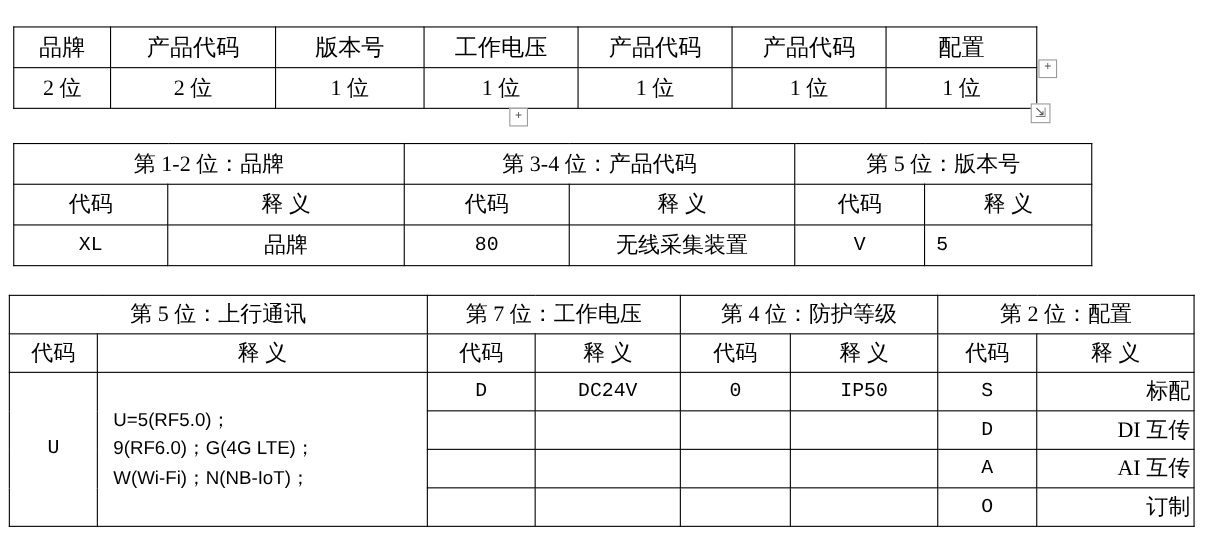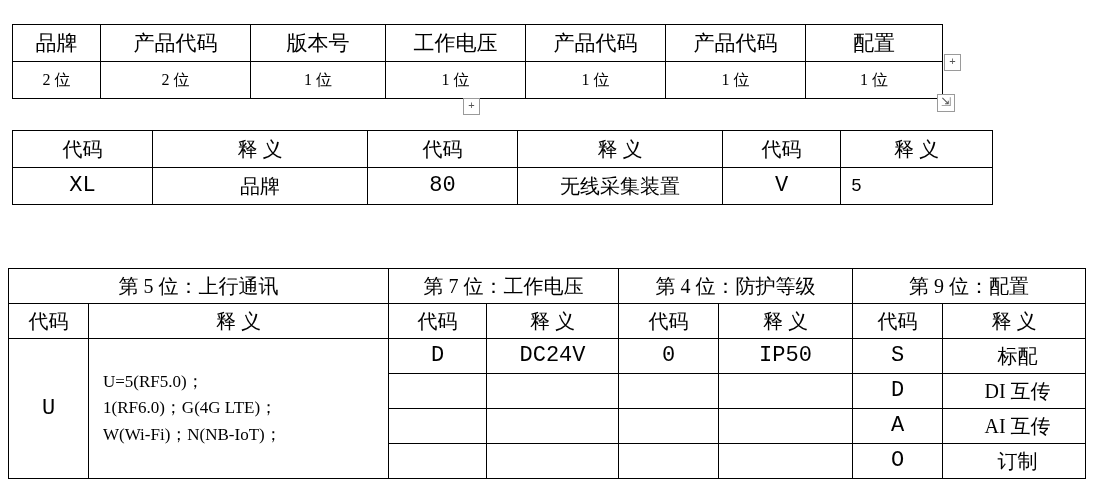--- a/index.html
+++ b/index.html
@@ -44,21 +44,21 @@
     top: 24px;
   }
   #table-one {
     width: 930px;
   }
   #table-one td {
     height: 32px;
     font-size: 21px;
   }
   #table-one .row-codes td {
-    font-size: 16px;
+    font-size: 20px;
   }
 
   
   .handle-plus {
     position: absolute;
     width: 15px;
     height: 15px;
     border: 1px solid #9a9a9a;
     background: #ffffff;
     color: #555555;
@@ -99,36 +99,36 @@
     left: 8px;
     top: 268px;
   }
   #table-three {
     width: 1077px;
   }
   #table-three td {
     height: 30px;
   }
   .cell-left {
-    text-align: center;
+    text-align: right;
     padding-left: 10px;
     margin-left: 40px;
   }
   .u-detail {
     text-align: left;
     padding-left: 14px;
-    font-family: Liberation Serif, serif;
+    font-family: Liberation Sans, sans-serif;
     font-size: 17px;
     line-height: 1.55;
     letter-spacing: 0px;
   }
   .u-detail div { white-space: nowrap; }
   .mono {
     font-family: "Liberation Mono", "DejaVu Sans Mono", monospace;
-    font-size: 22px;
+    font-size: 18px;
   }
   .mono-left {
     font-family: "Liberation Mono", "DejaVu Sans Mono", monospace;
     font-size: 18px;
     text-align: left;
     padding-left: 10px;
   }
 </style>
 </head>
 <body>
@@ -177,20 +177,25 @@
     <table id="table-two">
       <colgroup>
         <col style="width:140px">
           <col style="width:215px">
         <col style="width:150px">
           <col style="width:205px">
         <col style="width:118px">
           <col style="width:152px">
       </colgroup>
       <tbody>
+          <tr>
+        <td colspan="2">第 1-2 位：品牌</td>
+        <td colspan="2">第 3-4 位：产品代码</td>
+        <td colspan="2">第 5 位：版本号</td>
+      </tr>
       <tr>
         <td>代码</td>
         <td>释 义</td>
         <td>代码</td>
         <td>释 义</td>
         <td>代码</td>
         <td>释 义</td>
       </tr>
       <tr>
         <td class="mono">XL</td>
@@ -214,38 +219,38 @@
         <col style="width:100px">
           <col style="width:134px">
         <col style="width:90px">
           <col style="width:143px">
       </colgroup>
       <tbody>
           <tr>
         <td colspan="2">第 5 位：上行通讯</td>
         <td colspan="2">第 7 位：工作电压</td>
         <td colspan="2">第 4 位：防护等级</td>
-        <td colspan="2">第 9 位：配置</td>
+        <td colspan="2">第 2 位：配置</td>
       </tr>
       <tr>
         <td>代码</td>
         <td>释 义</td>
         <td>代码</td>
         <td>释 义</td>
         <td>代码</td>
         <td>释 义</td>
         <td>代码</td>
         <td>释 义</td>
       </tr>
 
       <tr>
         <td rowspan="4" class="mono">U</td>
         <td rowspan="4" class="u-detail">
           <div>U=5(RF5.0)；</div>
-          <div>1(RF6.0)；G(4G LTE)；</div>
+          <div>9(RF6.0)；G(4G LTE)；</div>
           <div>W(Wi-Fi)；N(NB-IoT)；</div>
         </td>
         <td class="mono">D</td>
         <td class="mono">DC24V</td>
         <td class="mono">0</td>
         <td class="mono">IP50</td>
         <td class="mono">S</td>
         <td class="cell-left">标配</td>
       </tr>
 

